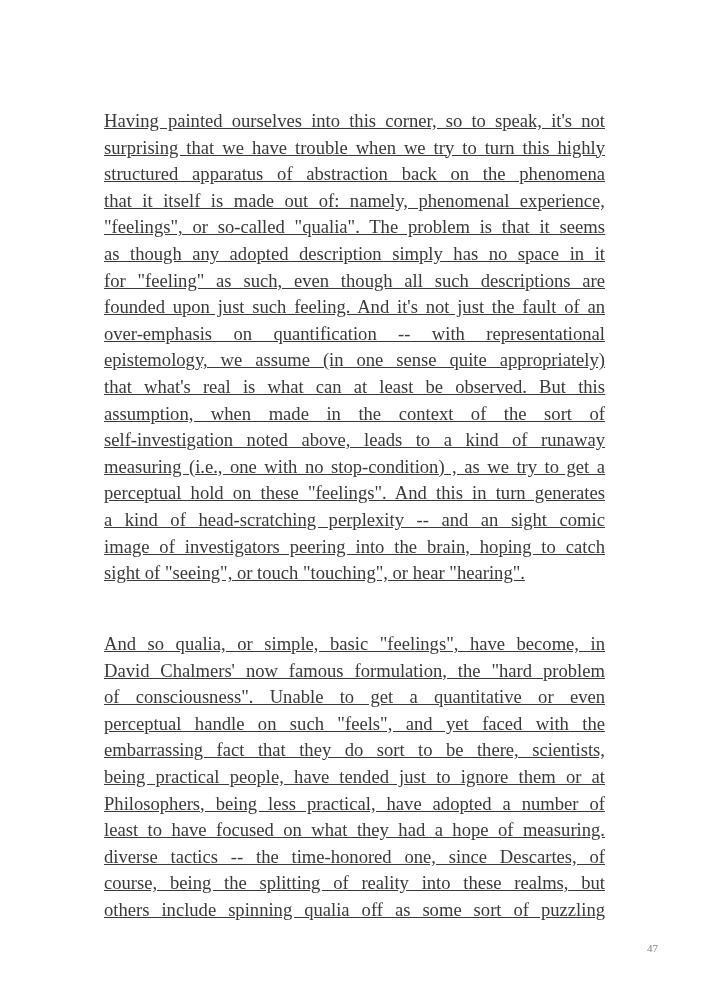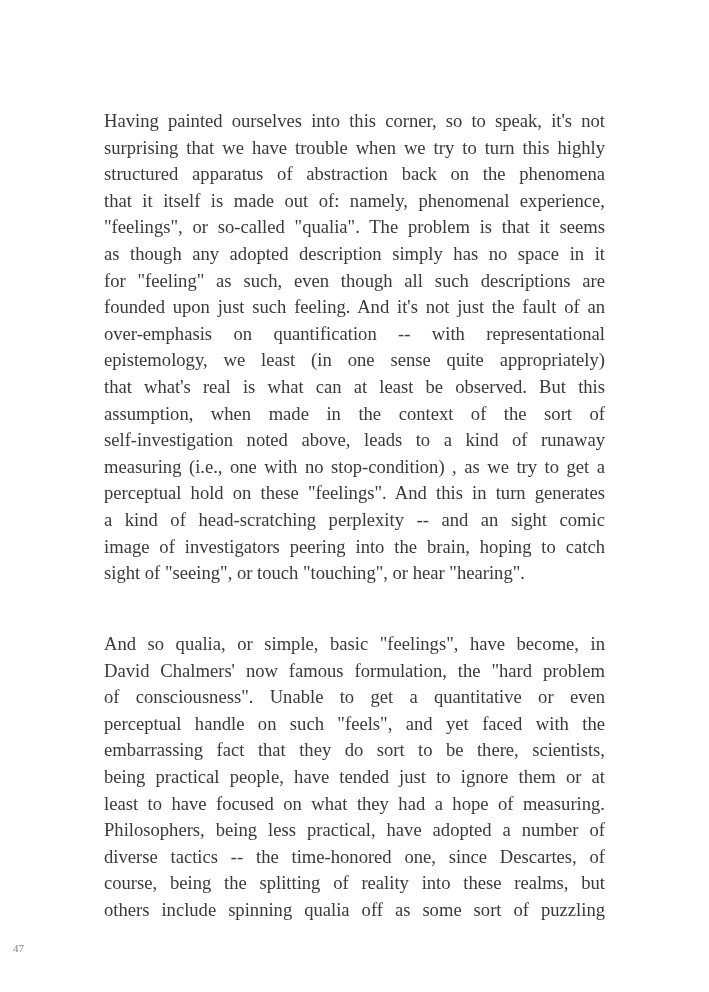--- a/index.html
+++ b/index.html
@@ -22,76 +22,76 @@
       background: #ffffff;
     }
     .text-block {
       position: absolute;
       left: 104px;
       width: 501px;
       font-family: "Liberation Serif", serif;
       font-size: 18.6px;
       line-height: 26.6px;
       color: #3a3a3a;
+      text-decoration: underline;
     }
     .line {
       display: block;
       height: 26.6px;
       white-space: nowrap;
       text-align: justify;
       text-align-last: justify;
     }
     .line.last {
       text-align-last: left;
     }
     #para-1 { top: 108px; }
     #para-2 { top: 631px; }
     .page-number {
       position: absolute;
       left: 0;
       width: 658px;
       top: 942px;
-      text-align: left;
+      text-align: right;
       font-family: "Liberation Serif", serif;
       font-size: 11px;
       color: #808080;
-      margin-left: 13px;
     }
   </style>
 </head>
 <body>
 
 <div class="page">
   <div class="text-block" id="para-1">
       <span class="line">Having painted ourselves into this corner, so to speak, it's not</span>
       <span class="line">surprising that we have trouble when we try to turn this highly</span>
       <span class="line">structured apparatus of abstraction back on the phenomena</span>
       <span class="line">that it itself is made out of: namely, phenomenal experience,</span>
       <span class="line">"feelings", or so-called "qualia". The problem is that it seems</span>
       <span class="line">as though any adopted description simply has no space in it</span>
       <span class="line">for "feeling" as such, even though all such descriptions are</span>
       <span class="line">founded upon just such feeling. And it's not just the fault of an</span>
       <span class="line">over-emphasis on quantification -- with representational</span>
-      <span class="line">epistemology, we least (in one sense quite appropriately)</span>
+      <span class="line">epistemology, we assume (in one sense quite appropriately)</span>
       <span class="line">that what's real is what can at least be observed. But this</span>
       <span class="line">assumption, when made in the context of the sort of</span>
       <span class="line">self-investigation noted above, leads to a kind of runaway</span>
       <span class="line">measuring (i.e., one with no stop-condition) , as we try to get a</span>
       <span class="line">perceptual hold on these "feelings". And this in turn generates</span>
       <span class="line">a kind of head-scratching perplexity -- and an sight comic</span>
       <span class="line">image of investigators peering into the brain, hoping to catch</span>
       <span class="line last">sight of "seeing", or touch "touching", or hear "hearing".</span>
     </div>
   <div class="text-block" id="para-2">
       <span class="line">And so qualia, or simple, basic "feelings", have become, in</span>
       <span class="line">David Chalmers' now famous formulation, the "hard problem</span>
       <span class="line">of consciousness". Unable to get a quantitative or even</span>
       <span class="line">perceptual handle on such "feels", and yet faced with the</span>
       <span class="line">embarrassing fact that they do sort to be there, scientists,</span>
       <span class="line">being practical people, have tended just to ignore them or at</span>
+      <span class="line">Philosophers, being less practical, have adopted a number of</span>
       <span class="line">least to have focused on what they had a hope of measuring.</span>
-      <span class="line">Philosophers, being less practical, have adopted a number of</span>
       <span class="line">diverse tactics -- the time-honored one, since Descartes, of</span>
       <span class="line">course, being the splitting of reality into these realms, but</span>
       <span class="line">others include spinning qualia off as some sort of puzzling</span>
     </div>
   <div class="page-number">47</div>
 </div>
 
 </body></html>

